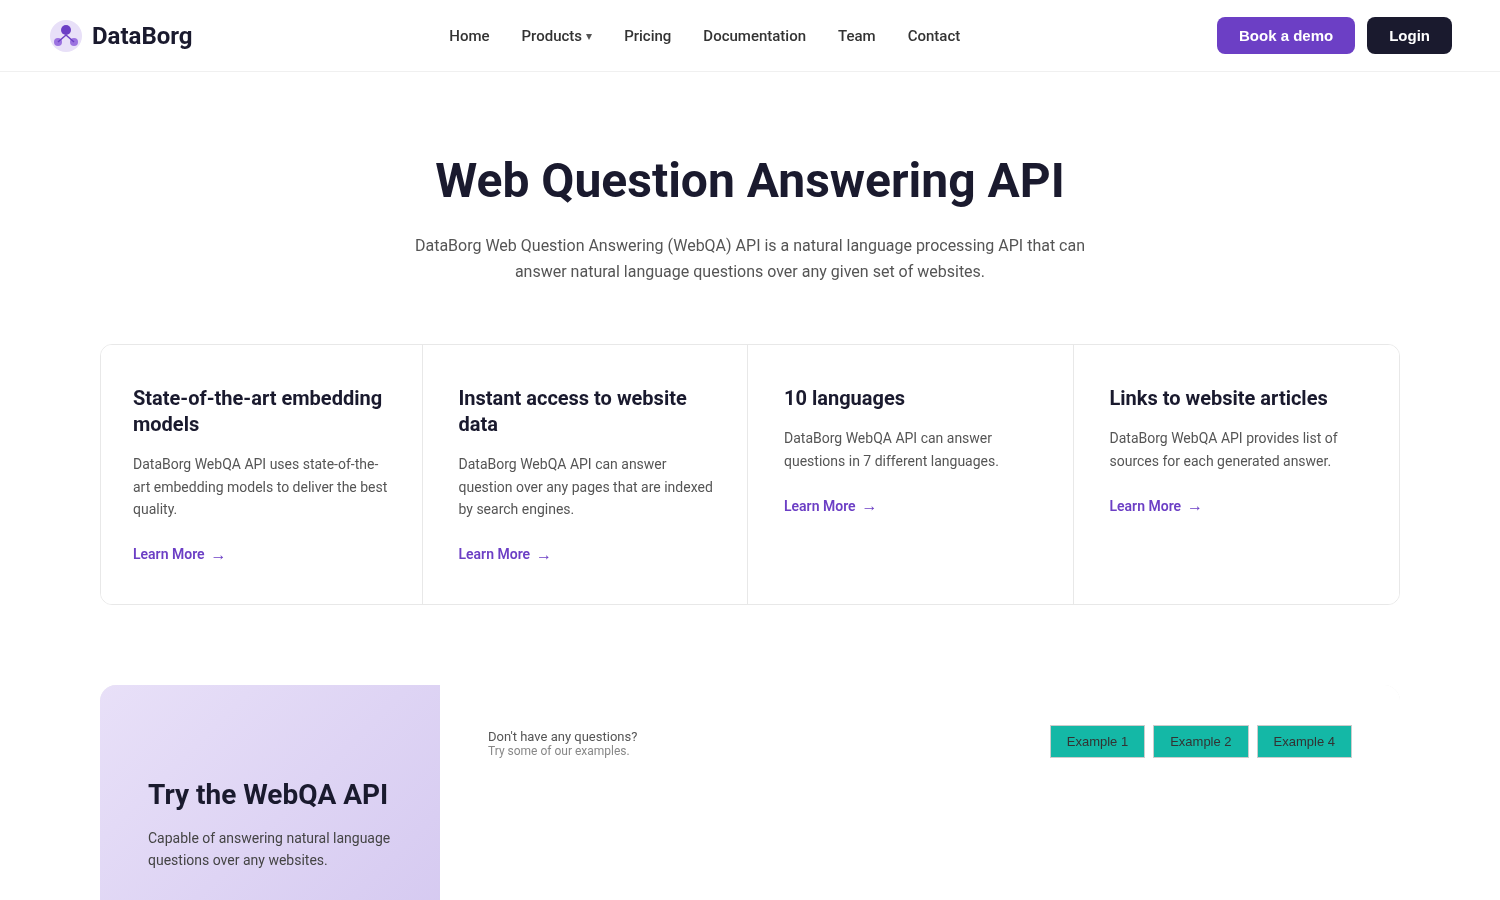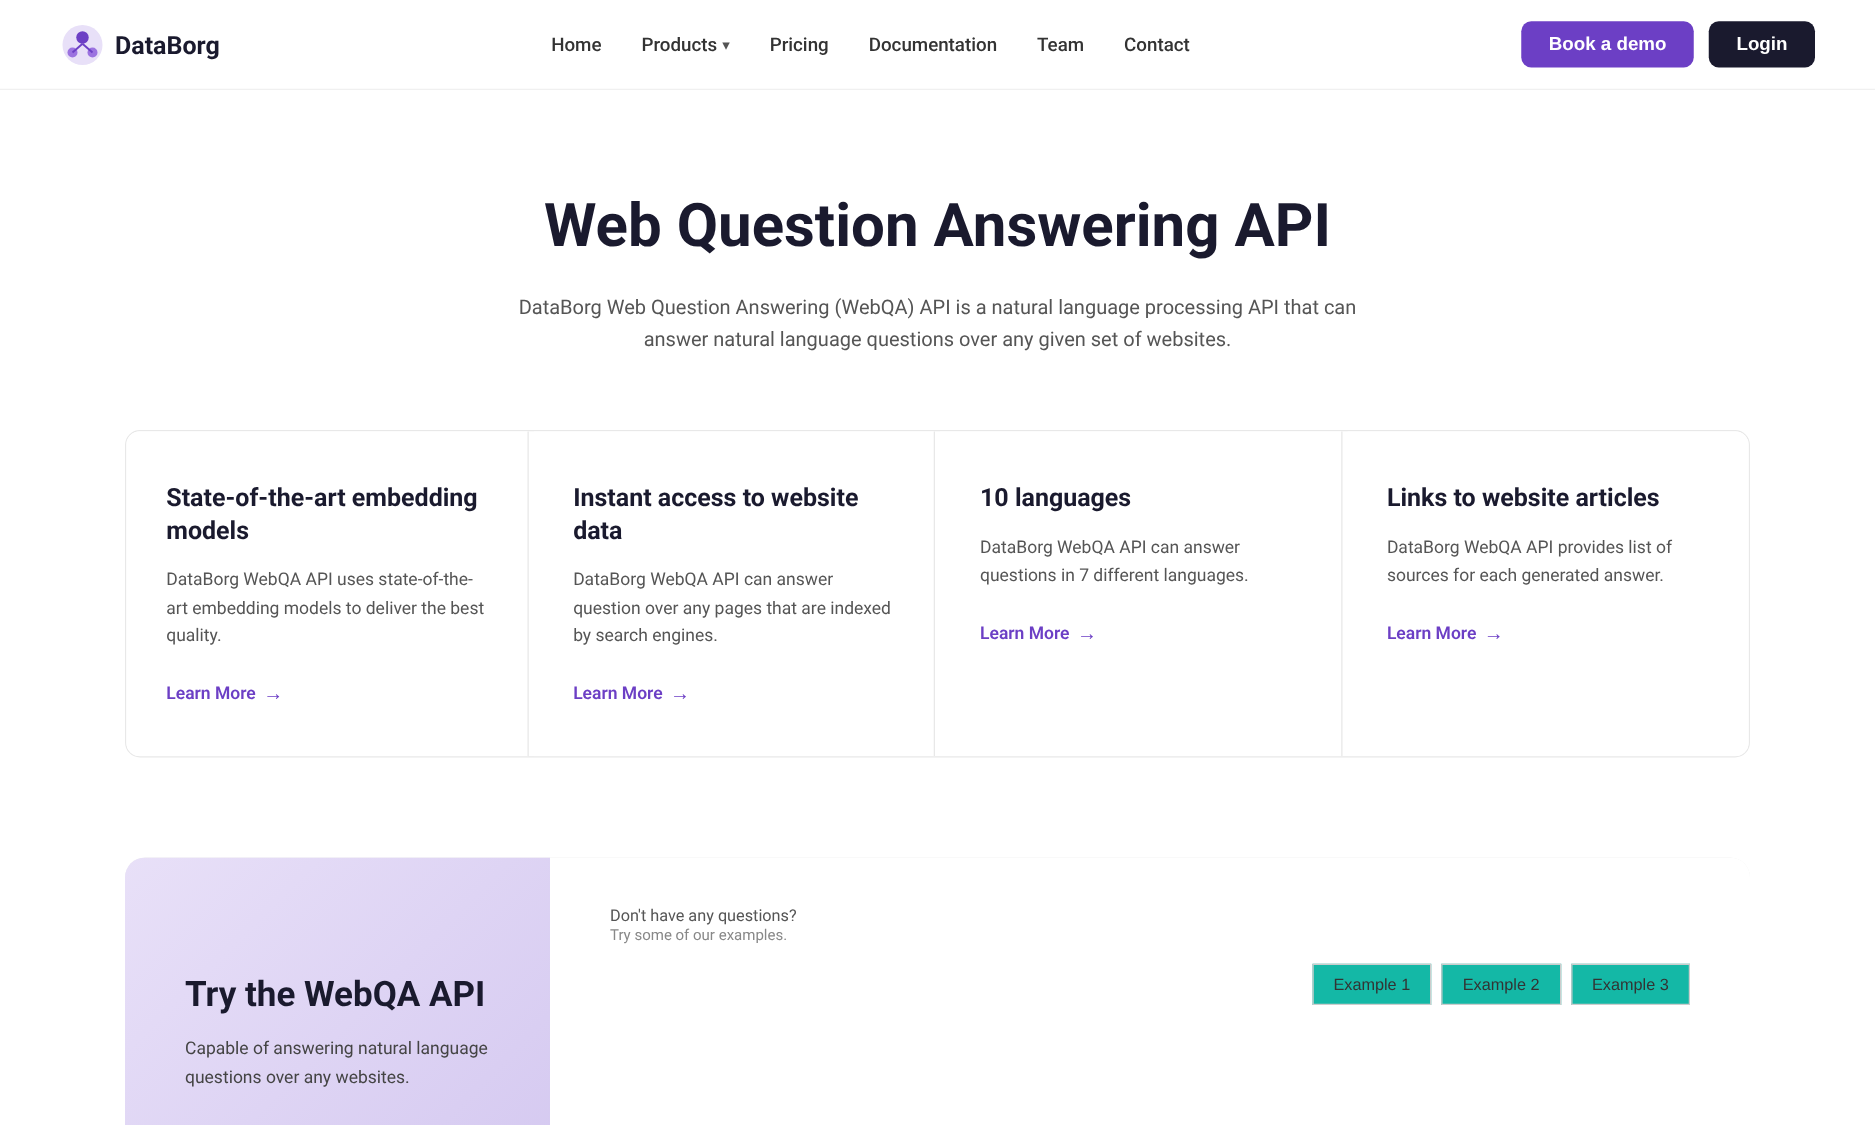--- a/index.html
+++ b/index.html
@@ -6,21 +6,21 @@
     body { font-family: -apple-system, BlinkMacSystemFont, 'Segoe UI', Roboto, sans-serif; color: #1a1a2e; background: #fff; }
 
     
     nav {
       display: flex; align-items: center; justify-content: space-between;
       padding: 0 48px; height: 72px; border-bottom: 1px solid #f0f0f0;
       position: sticky; top: 0; background: #fff; z-index: 100;
     }
     .logo { display: flex; align-items: center; gap: 8px; text-decoration: none; }
     .logo-icon { width: 36px; height: 36px; }
-    .logo-text { font-size: 20px; font-weight: 700; color: #1a1a2e; }
+    .logo-text { font-size: 24px; font-weight: 700; color: #1a1a2e; }
     .nav-links { display: flex; align-items: flex-start; gap: 32px; }
     .nav-links a {
       text-decoration: none; color: #333; font-size: 15px; font-weight: 500;
     }
     .nav-products { display: flex; align-items: center; gap: 4px; }
     .chevron { font-size: 12px; color: #555; }
     .nav-actions { display: flex; align-items: center; gap: 12px; }
     .btn-demo {
       background: #6c3fc5; color: #fff; border: none; border-radius: 8px;
       padding: 10px 22px; font-size: 15px; font-weight: 600; cursor: pointer;
@@ -68,21 +68,21 @@
     .demo-left {
       background: linear-gradient(135deg, #e8e0f8, #d4c8f0);
       width: 340px; flex-shrink: 0; padding: 60px 48px; display: flex; flex-direction: column; justify-content: center;
     }
     .demo-left h2 { font-size: 28px; font-weight: 700; color: #1a1a2e; margin-bottom: 16px; }
     .demo-left p { font-size: 14px; color: #444; line-height: 1.6; }
     .demo-right {
       flex: 1; background: #fff; padding: 40px 48px;
     }
     .demo-examples {
-      display: flex; align-items: flex-start; gap: 16px; margin-bottom: 28px; flex-direction: column;
+      display: flex; align-items: flex-end; gap: 16px; margin-bottom: 28px;
     }
     .demo-hint { font-size: 13px; color: #555; }
     .demo-hint-sub { font-size: 12px; color: #888; }
     .example-btns { display: flex; gap: 8px; margin-left: auto; }
     .example-btn {
       border: 1px solid #ccc; background: #14b8a6; border-radius: 0;
       padding: 8px 16px; font-size: 13px; color: #333; cursor: pointer;
     }
     .field-label { font-size: 14px; font-weight: 600; color: #333; margin-bottom: 8px; }
     .field-input {
@@ -171,19 +171,19 @@
   </div>
   <div class="demo-right">
     <div class="demo-examples">
       <div>
         <div class="demo-hint">Don't have any questions?</div>
         <div class="demo-hint-sub">Try some of our examples.</div>
       </div>
       <div class="example-btns">
         <button class="example-btn">Example 1</button>
         <button class="example-btn">Example 2</button>
-        <button class="example-btn">Example 3</button>
+        <button class="example-btn">Example 4</button>
       </div>
     </div>
 
 
   </div>
 </div>
 
 </body></html>

